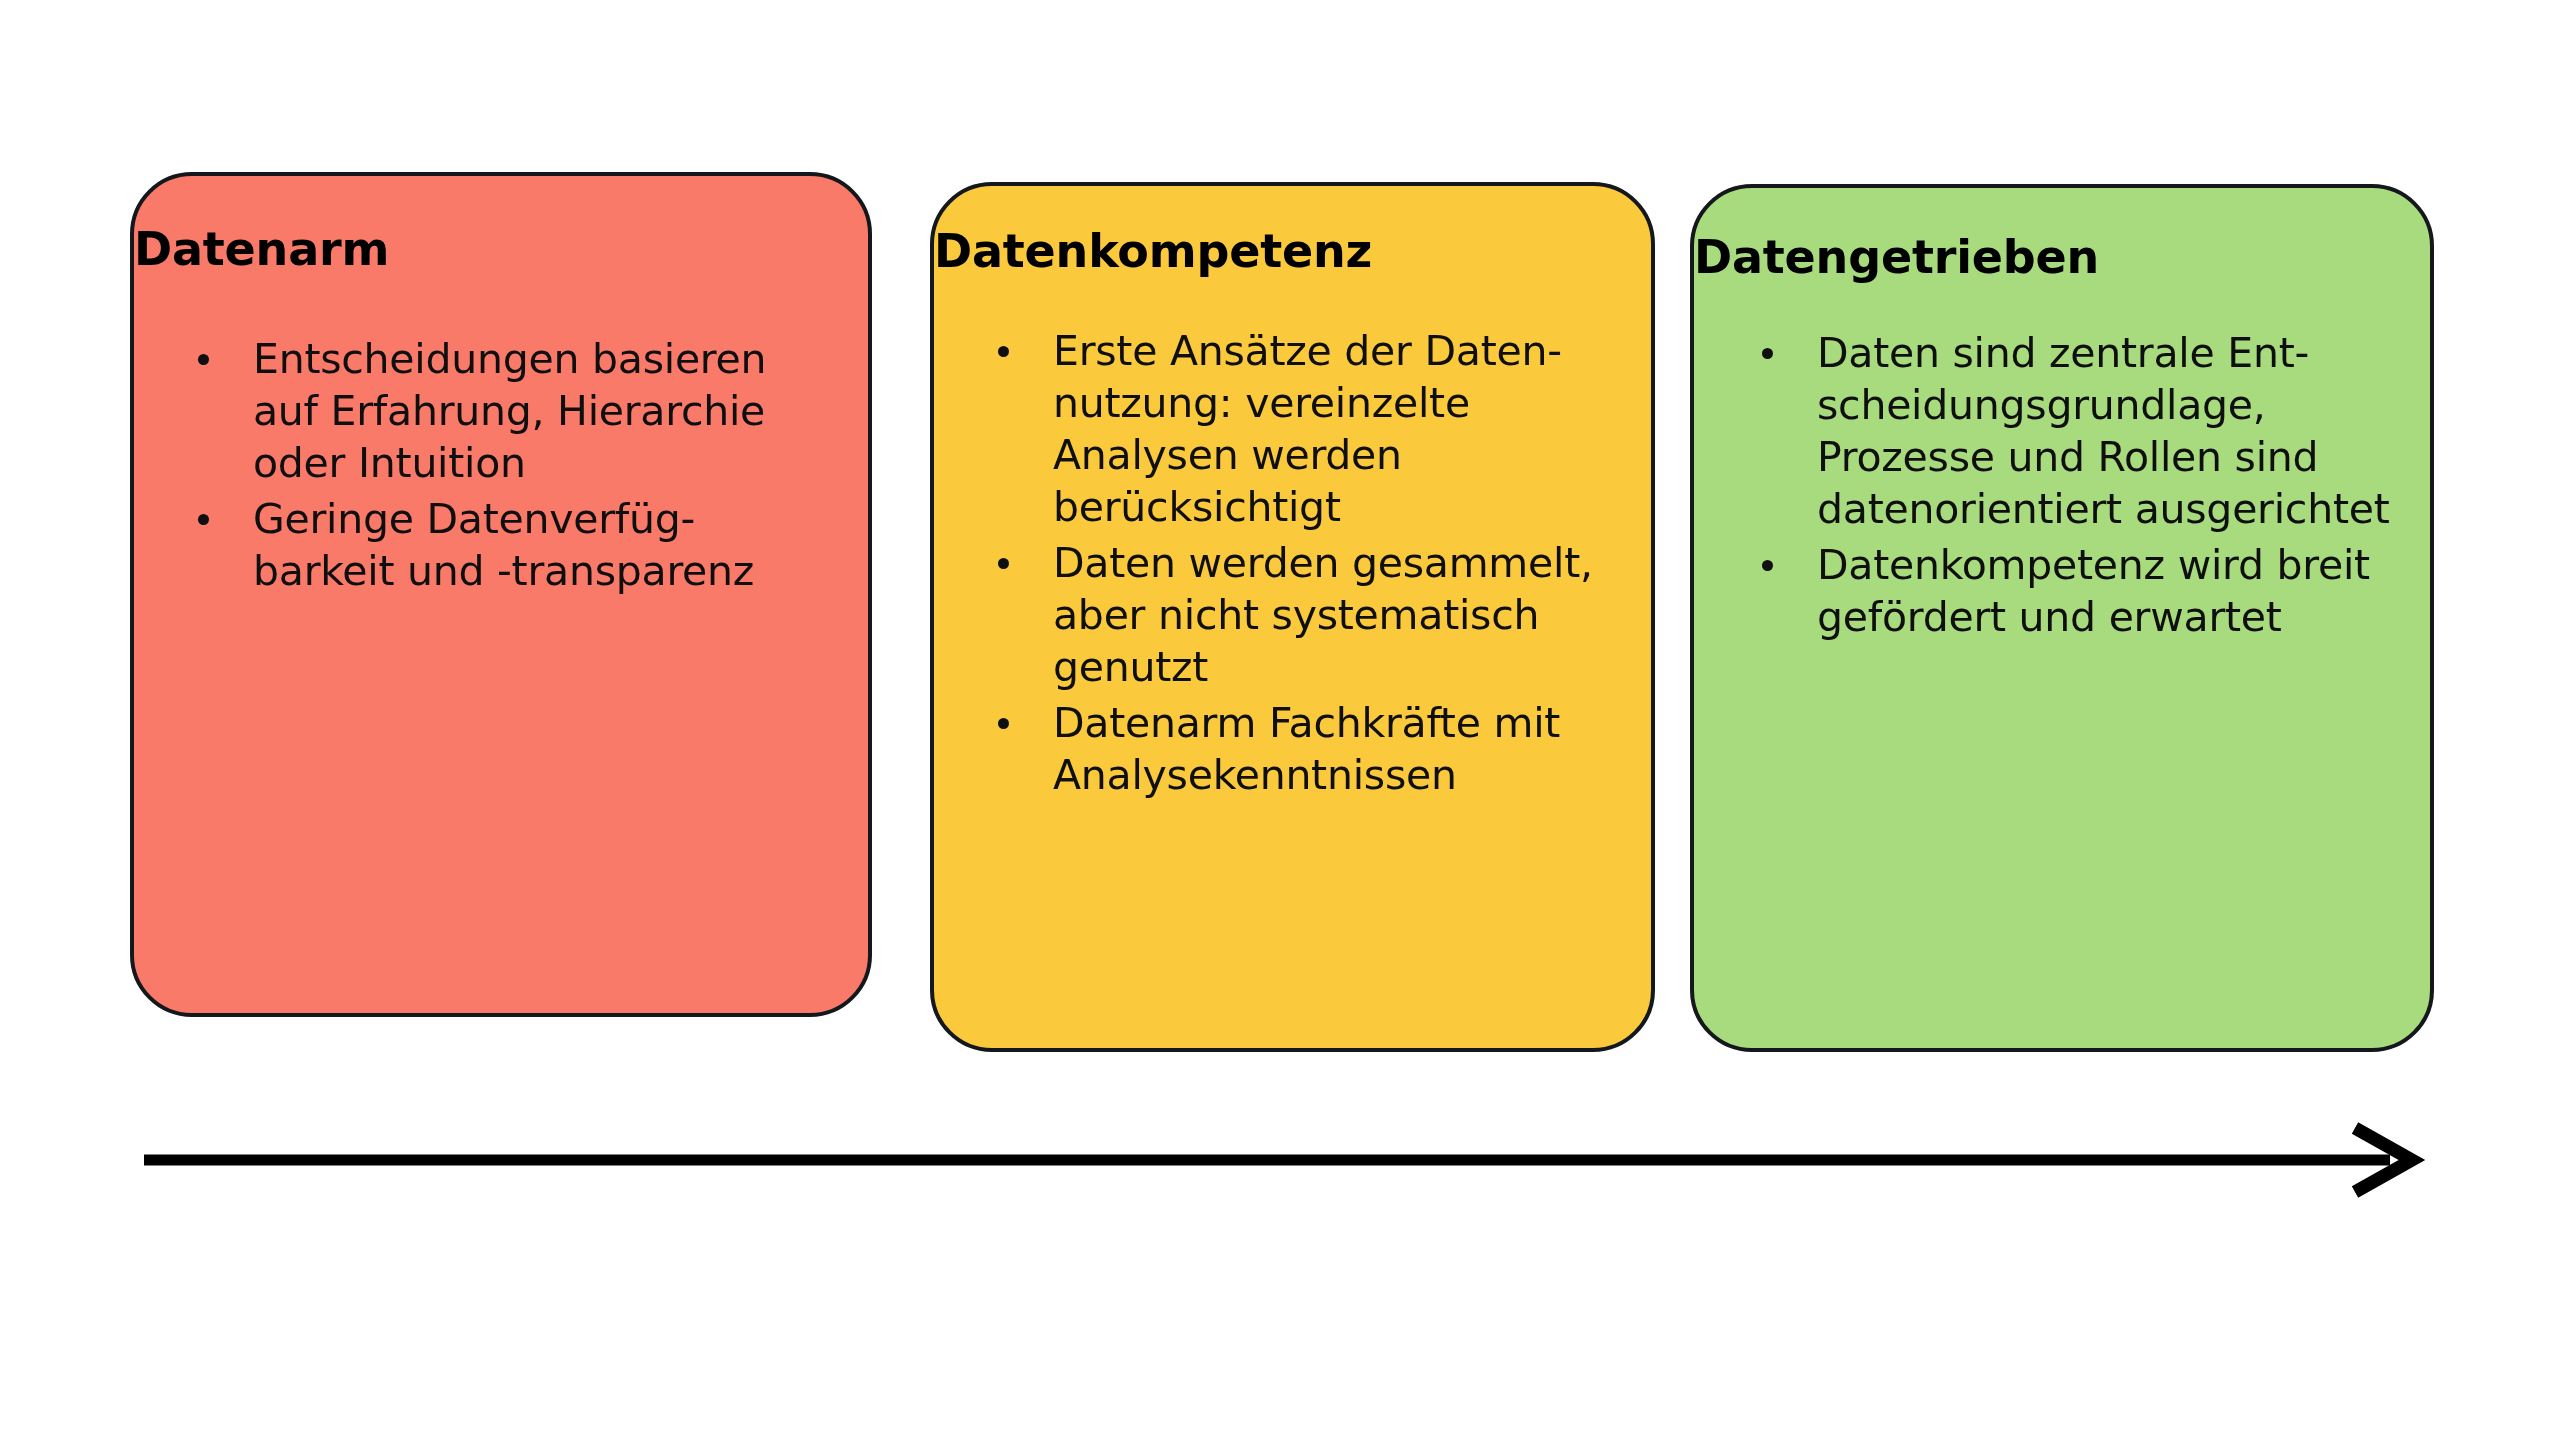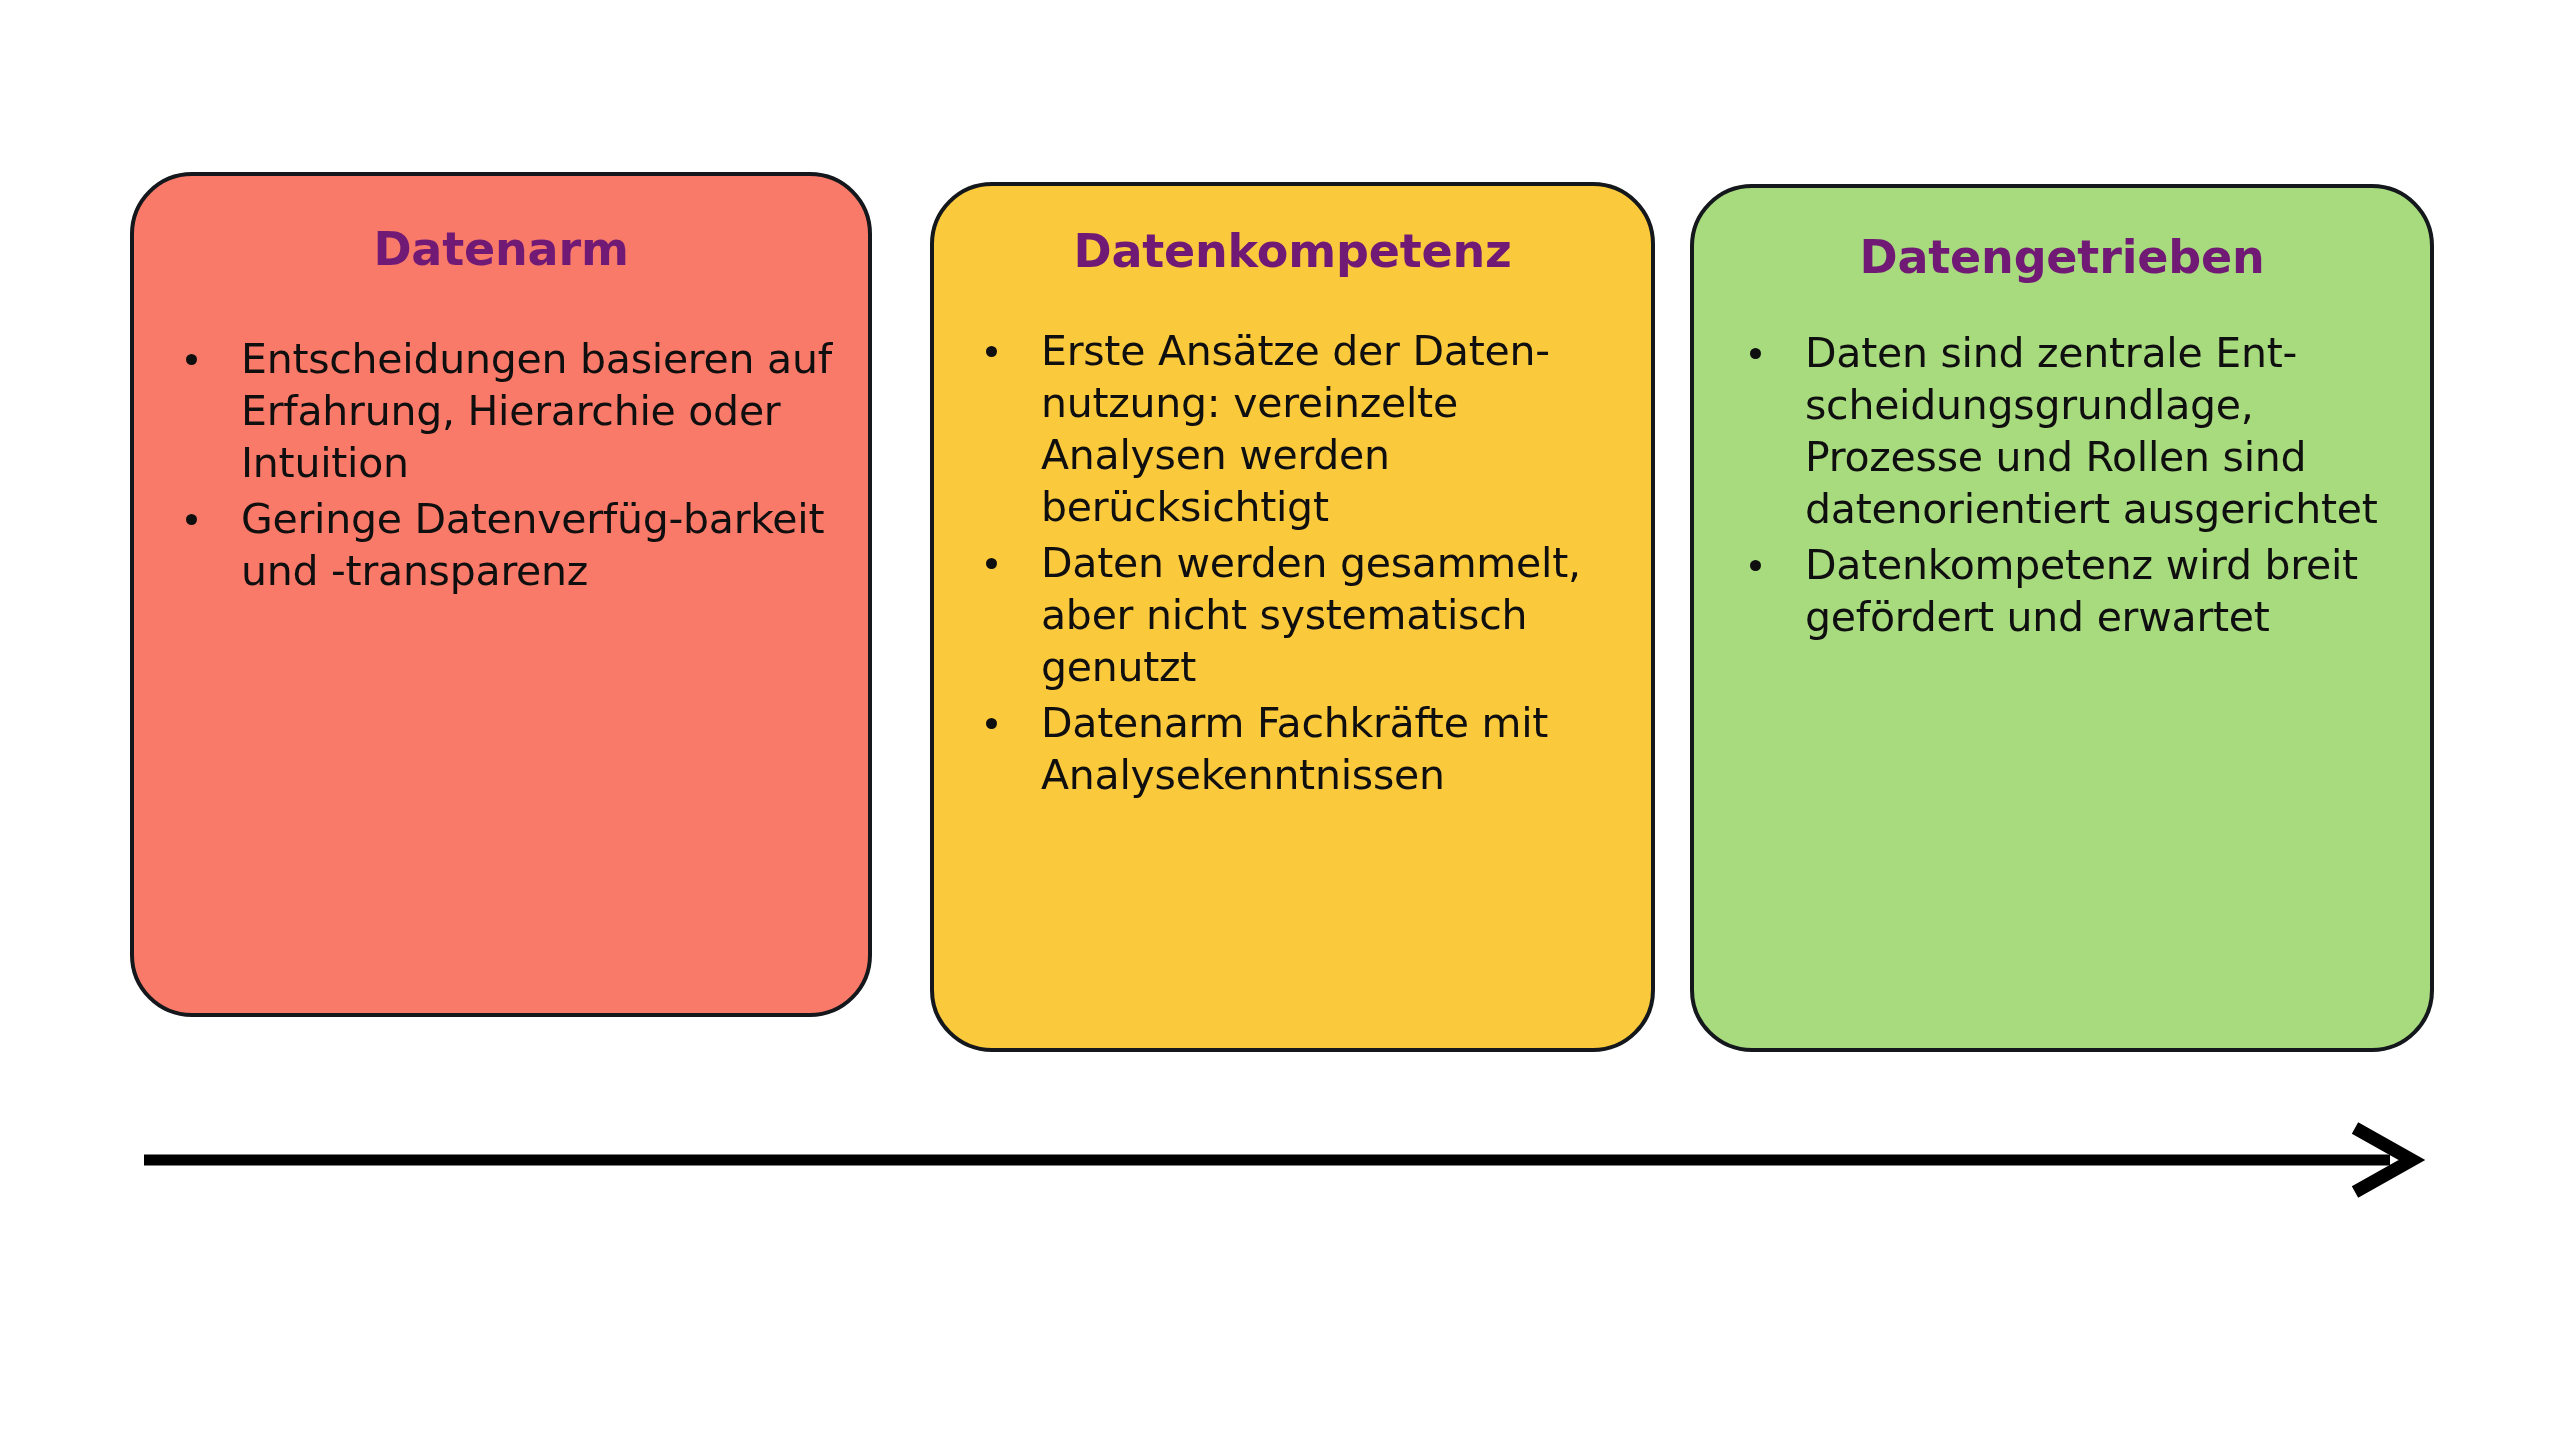--- a/index.html
+++ b/index.html
@@ -56,35 +56,34 @@
   }
   .stage-card.card-3 {
     left: 1560px;
     width: 744px;
     height: 868px;
     top: 12px;
     background: #a8da7e;
   }
 
   .card-title {
-    text-align: center;
-    color: #701a75;
+    color: #000000;
     font-size: 46px;
     font-weight: 700;
     letter-spacing: -0.2px;
     line-height: 1.1;
     margin: 0;
     padding-top: 48px;
   }
   .card-2 .card-title { padding-top: 40px; }
   .card-3 .card-title { padding-top: 44px; }
 
   .bullet-list {
     list-style: none;
-    margin: 4px;
+    margin: 16px;
     padding: 0;
   }
   .card-1 .bullet-list { margin-top: 58px; padding-left: 40px; padding-right: 24px; }
   .card-2 .bullet-list { margin-top: 48px; padding-left: 40px; padding-right: 24px; }
   .card-3 .bullet-list { margin-top: 44px; padding-left: 44px; padding-right: 24px; }
 
   .bullet-item {
     position: relative;
     color: #100f10;
     font-size: 41px;

